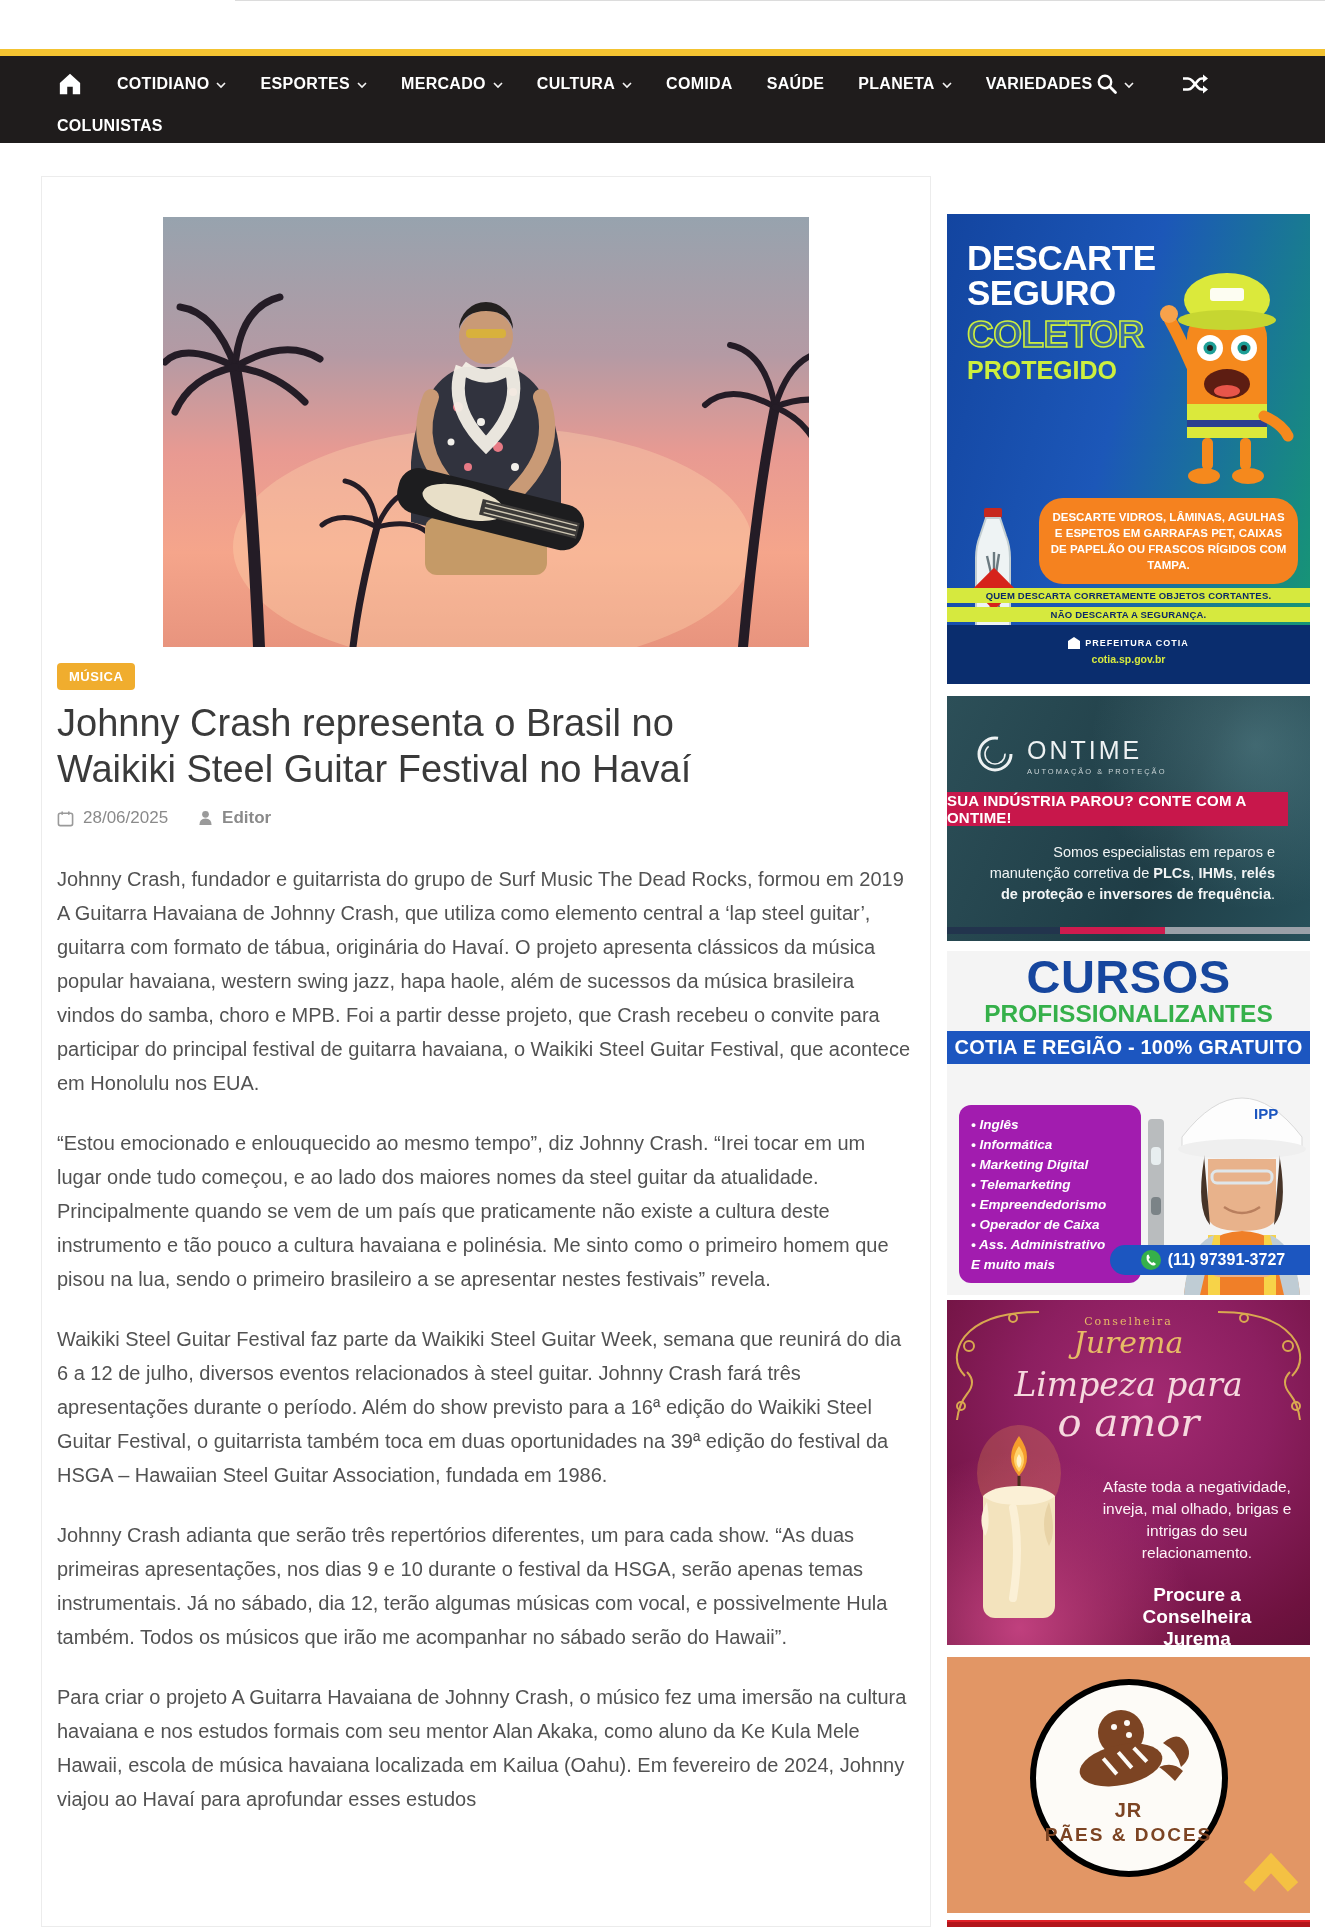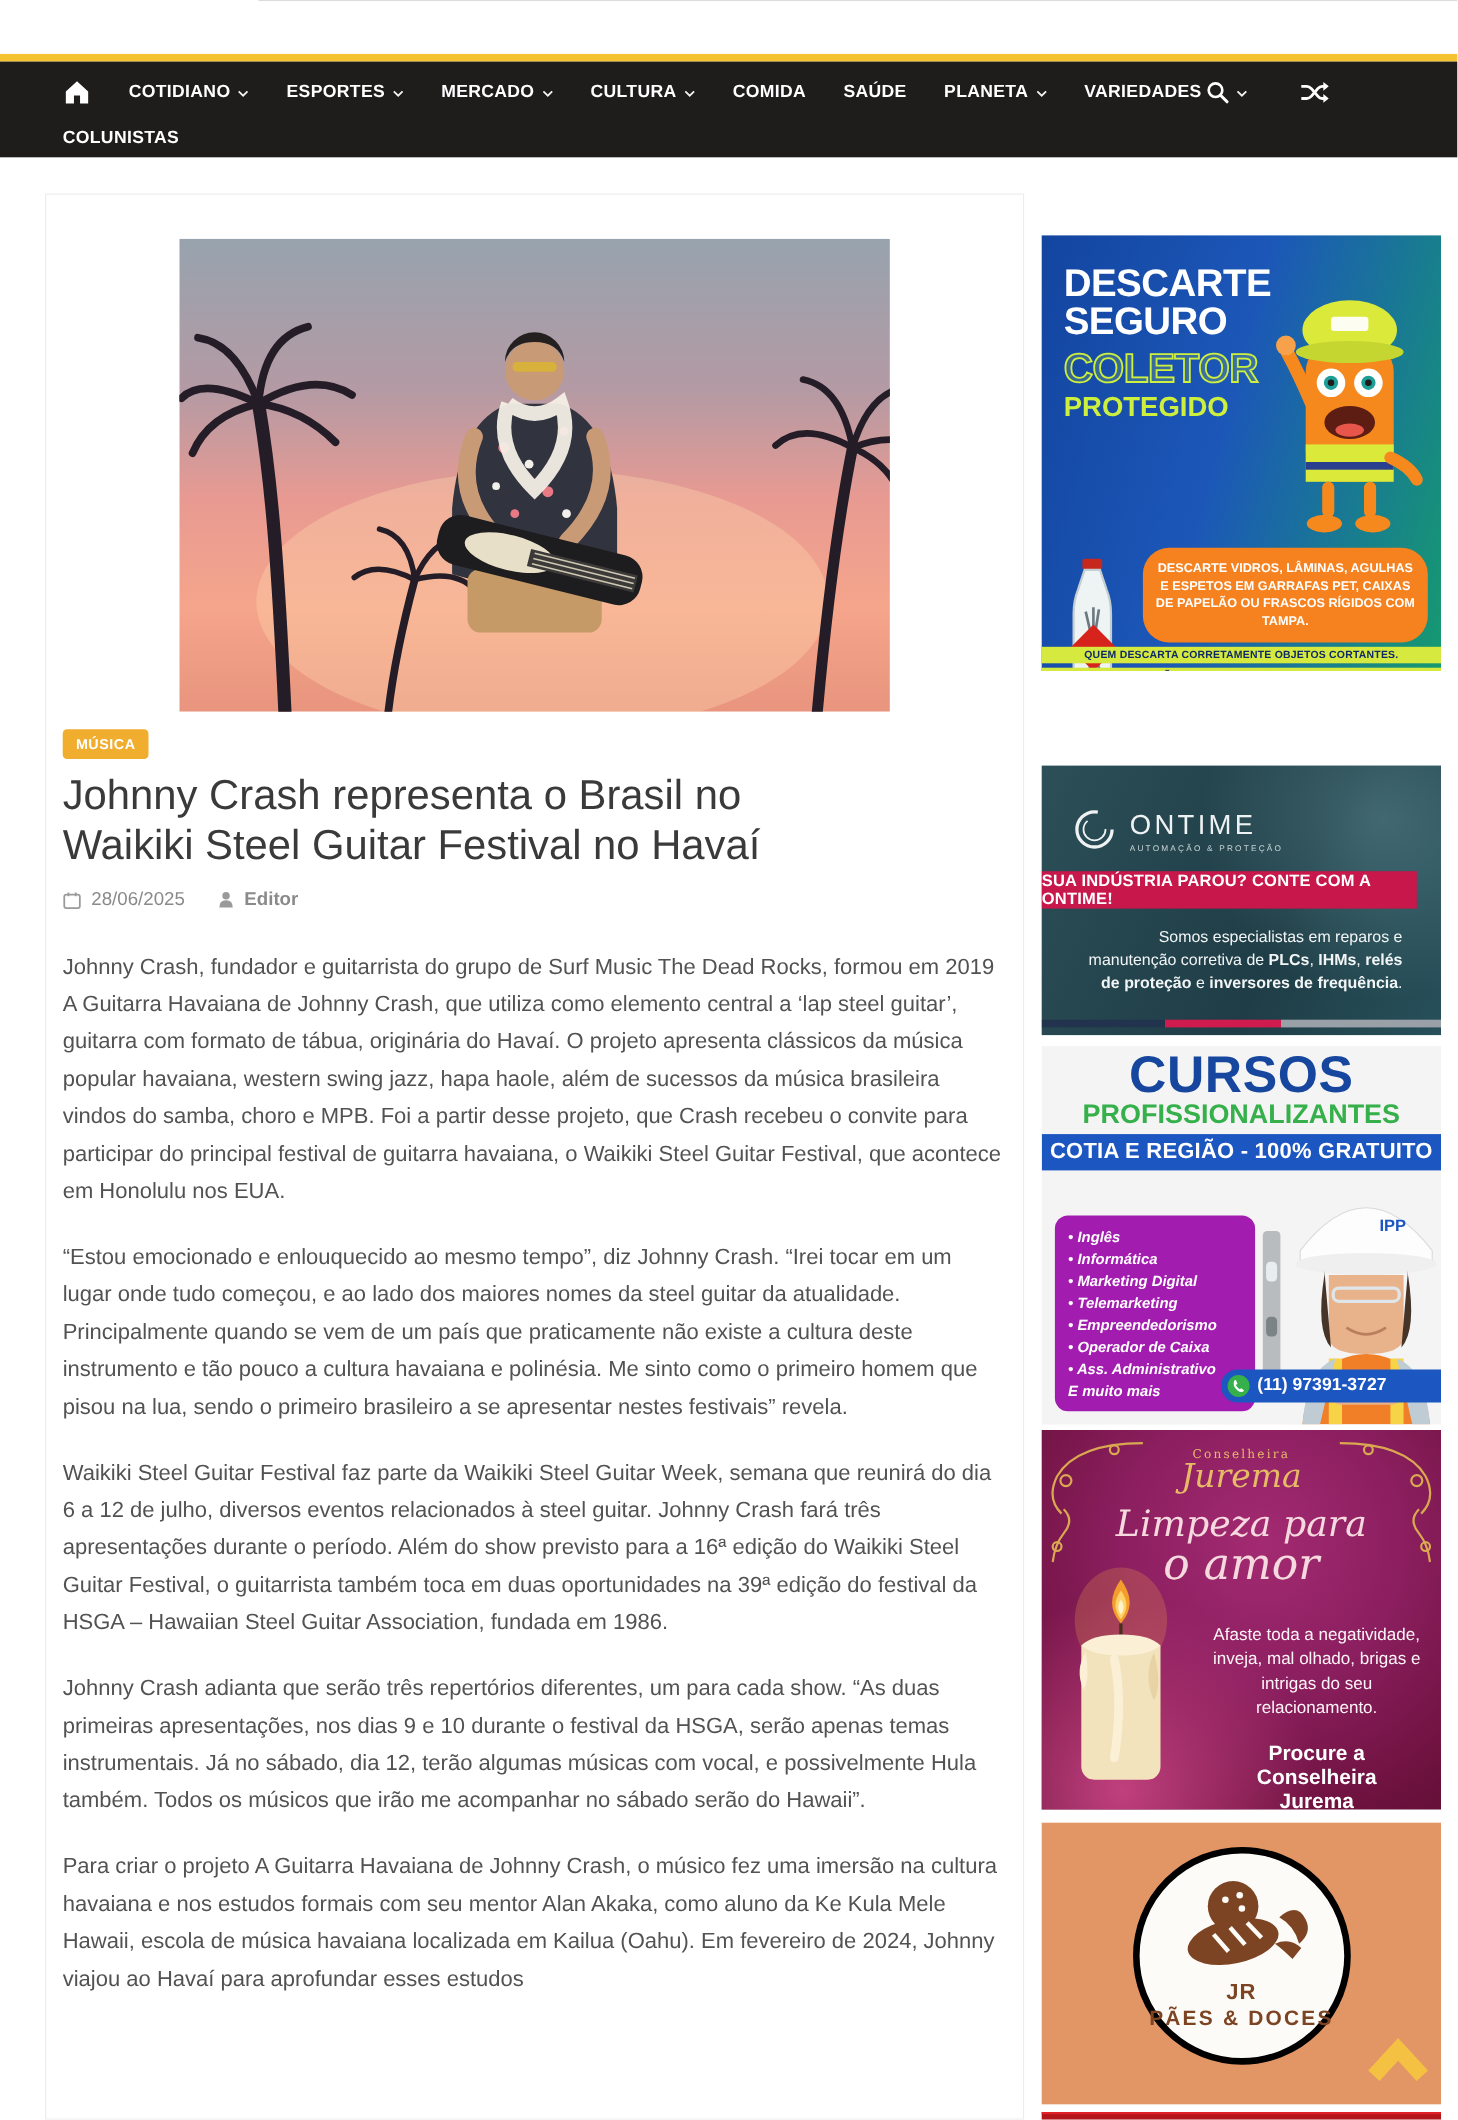--- a/index.html
+++ b/index.html
@@ -23,21 +23,21 @@
          letter-spacing:.5px;padding:6px 12px;border-radius:4px;}
   .title{margin:10px 0 0 0;font-size:38px;line-height:46px;font-weight:400;color:#3a3a3a;max-width:740px;}
   .meta{margin-top:16px;display:flex;align-items:center;gap:9px;color:#8a8a8a;font-size:17px;}
   .meta .gap{width:12px;}
   .meta a{color:#8a8a8a;text-decoration:none;font-weight:bold;}
   .card p{margin:26px 0 0 0;font-size:20px;line-height:34px;color:#525252;max-width:860px;}
   .card p:first-of-type{margin-top:34px;}
   
   .ad{position:absolute;left:947px;width:363px;overflow:hidden;cursor:pointer;}
   
-  .ad1{top:214px;height:396px;background:linear-gradient(105deg,#1345a0 0%,#1c57b8 45%,#169a70 100%);}
+  .ad1{top:214px;height:470px;background:linear-gradient(105deg,#1345a0 0%,#1c57b8 45%,#169a70 100%);}
   .ad1 .big{position:absolute;left:20px;top:26px;line-height:1;}
   .ad1 .w1{font-size:35px;font-weight:800;color:#fff;letter-spacing:-.5px;}
   .ad1 .w3{font-size:37px;font-weight:700;color:rgba(205,239,62,.18);-webkit-text-stroke:1.6px #cdef3e;margin-top:6px;letter-spacing:-.5px;}
   .ad1 .w4{font-size:25px;font-weight:800;color:#cdef3e;margin-top:5px;}
   .ad1 .mascot{position:absolute;right:8px;top:34px;}
   .ad1 .obox{position:absolute;left:92px;right:12px;top:284px;background:#f5821f;border-radius:24px;
              color:#fff;font-weight:800;font-size:11.5px;line-height:16px;text-align:center;padding:11px 10px;}
   .ad1 .bottle{position:absolute;left:10px;top:292px;}
   .ad1 .strip{position:absolute;left:0;width:100%;height:15px;background:#d6e93e;color:#0d2a66;
               font-size:9.5px;font-weight:800;text-align:center;line-height:15px;letter-spacing:.2px;}
@@ -65,21 +65,21 @@
   .ad3 .banner{margin-top:3px;width:100%;height:33px;background:#1c56c0;color:#fff;font-weight:800;font-size:20px;
                display:flex;align-items:center;justify-content:center;letter-spacing:.2px;}
   .ad3 .panel{position:absolute;left:12px;top:154px;width:182px;min-height:162px;background:#a21caf;border-radius:12px;
               padding:10px 6px 8px 12px;box-sizing:border-box;}
   .ad3 .panel ul{margin:0;padding:0;list-style:none;}
   .ad3 .panel li{color:#fff;font-size:13.5px;font-weight:700;font-style:italic;line-height:20px;}
   .ad3 .panel li:before{content:"• ";}
   .ad3 .panel li.nob:before{content:"";}
   .ad3 .woman{position:absolute;right:0;top:116px;}
   .ad3 .phone{position:absolute;right:0;bottom:20px;width:200px;height:30px;background:#1c56c0;border-radius:16px 0 0 16px;
-              display:flex;align-items:center;gap:6px;padding-left:5px;box-sizing:border-box;}
+              display:flex;align-items:center;gap:6px;padding-left:5px;box-sizing:border-box;justify-content:center;}
   .ad3 .phone .num{color:#fff;font-weight:800;font-size:16px;}
   
   .ad4{top:1300px;height:345px;color:#fff;background:
        radial-gradient(circle at 20% 95%,#c0407e 0%,rgba(0,0,0,0) 40%),
        radial-gradient(circle at 55% 30%,#a32a72 0%,#8c1f60 40%,#6e123f 80%,#5e0f35 100%);}
   .ad4 .orn{position:absolute;top:6px;}
   .ad4 .ornl{left:6px;} .ad4 .ornr{right:6px;transform:scaleX(-1);}
   .ad4 .brand{margin-top:16px;text-align:center;font-family:"DejaVu Serif",serif;color:#e7bb66;line-height:1;}
   .ad4 .bsmall{font-size:11px;letter-spacing:2px;}
   .ad4 .bbig{font-size:30px;font-style:italic;margin-top:1px;}

